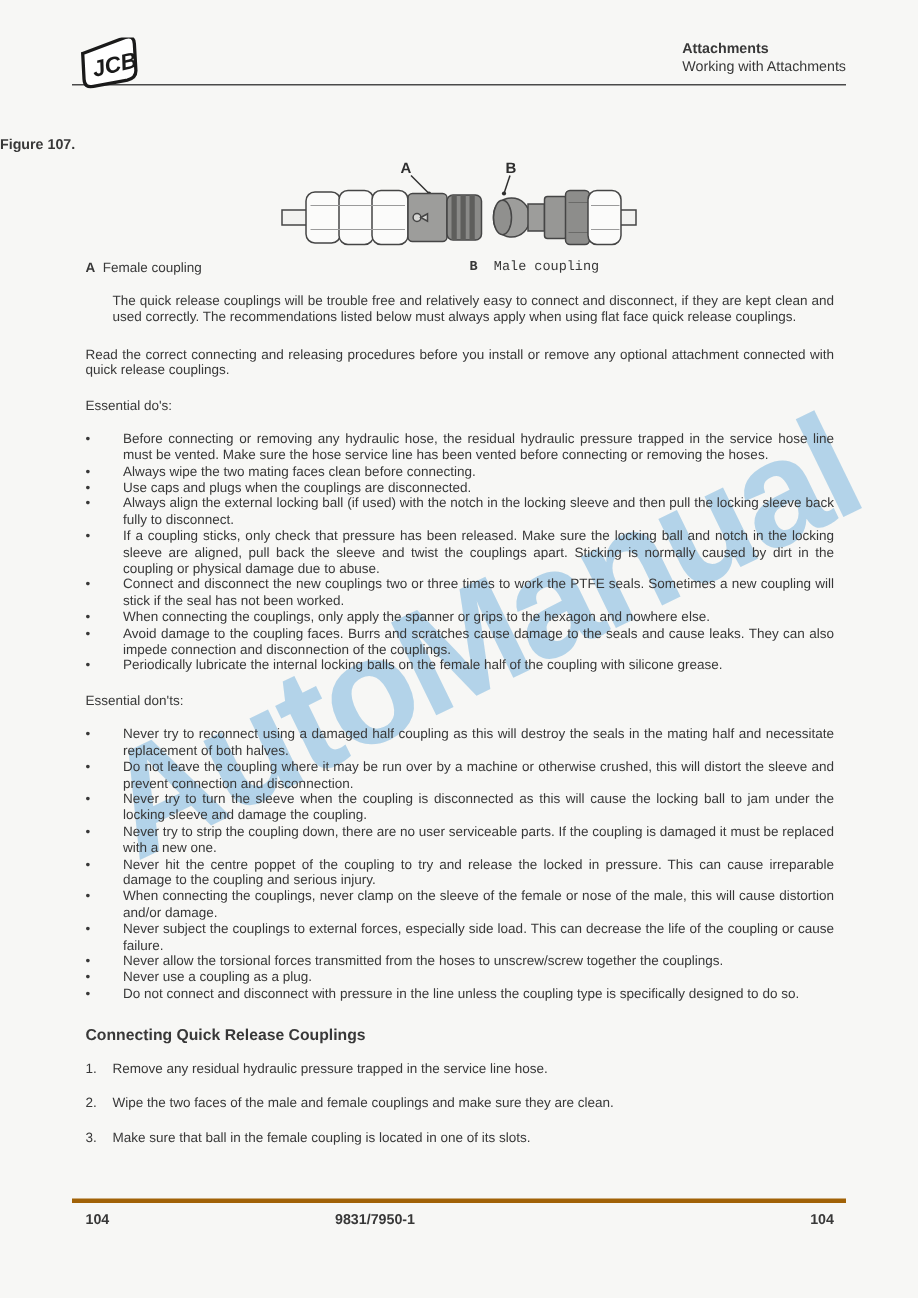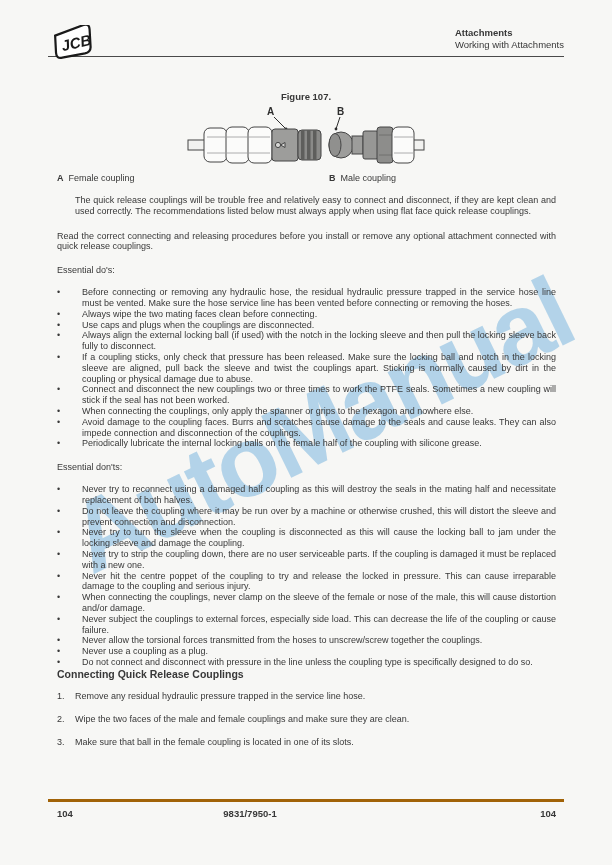--- a/index.html
+++ b/index.html
@@ -20,36 +20,36 @@
   
   .header {
     margin:25px 48px 0 48px; height:32px;
     display:flex; justify-content:space-between; align-items:flex-start;
     border-bottom:1px solid #4a4a4a; padding-bottom:3px;
   }
   .header-titles { padding-top:2px; }
   .h-title { font-size:9.5px; font-weight:bold; line-height:12px; }
   .h-sub { font-size:9.5px; line-height:12px; }
   
-  .figure-title { margin-top:34px; text-align:center; font-size:9.5px; font-weight:bold; }
+  .figure-title { margin-top:34px; font-size:9.5px; font-weight:bold; }
   .figure-svg { display:block; margin:2px auto 0 auto; }
   .figure-captions { position:relative; height:12px; margin:1px 56px 0 57px; font-size:9px; }
   .cap-key { font-weight:bold; }
-  .cap-b { position:absolute; left:272px; top:0; }
+  .cap-b { position:absolute; left:256px; top:0;font-family:Liberation Mono, monospace; }
   
   .inner { margin:0 56px 0 57px; }
   p.body-text { font-size:9px; line-height:10.8px; text-align:justify; }
   .p1 { margin-top:10px;margin-left:18px; }
   .p2 { margin-top:14px; }
   .list-heading { font-size:9px; margin-top:13px; }
   .bullets { margin-top:12px; }
   .b-row { display:flex; font-size:9px; line-height:10.8px; }
   .b-marker { width:25px; flex:0 0 25px; }
   .b-text { flex:1; text-align:justify; }
-  .section-heading { font-size:10.5px; font-weight:bold; }
+  .section-heading { font-size:10.5px; font-weight:bold; margin-top:16px; }
   .steps { margin-top:11px; }
   .s-row { display:flex; font-size:9px; line-height:11px; margin-bottom:12px; }
   .s-num { width:18px; flex:0 0 18px; }
   .s-text { flex:1; }
   
   .footer {
     position:absolute; z-index:1; left:48px; right:48px; top:799px;
     border-top:3px solid #a16207; padding-top:6px;
     display:flex; font-size:9.5px; font-weight:bold;
   }

